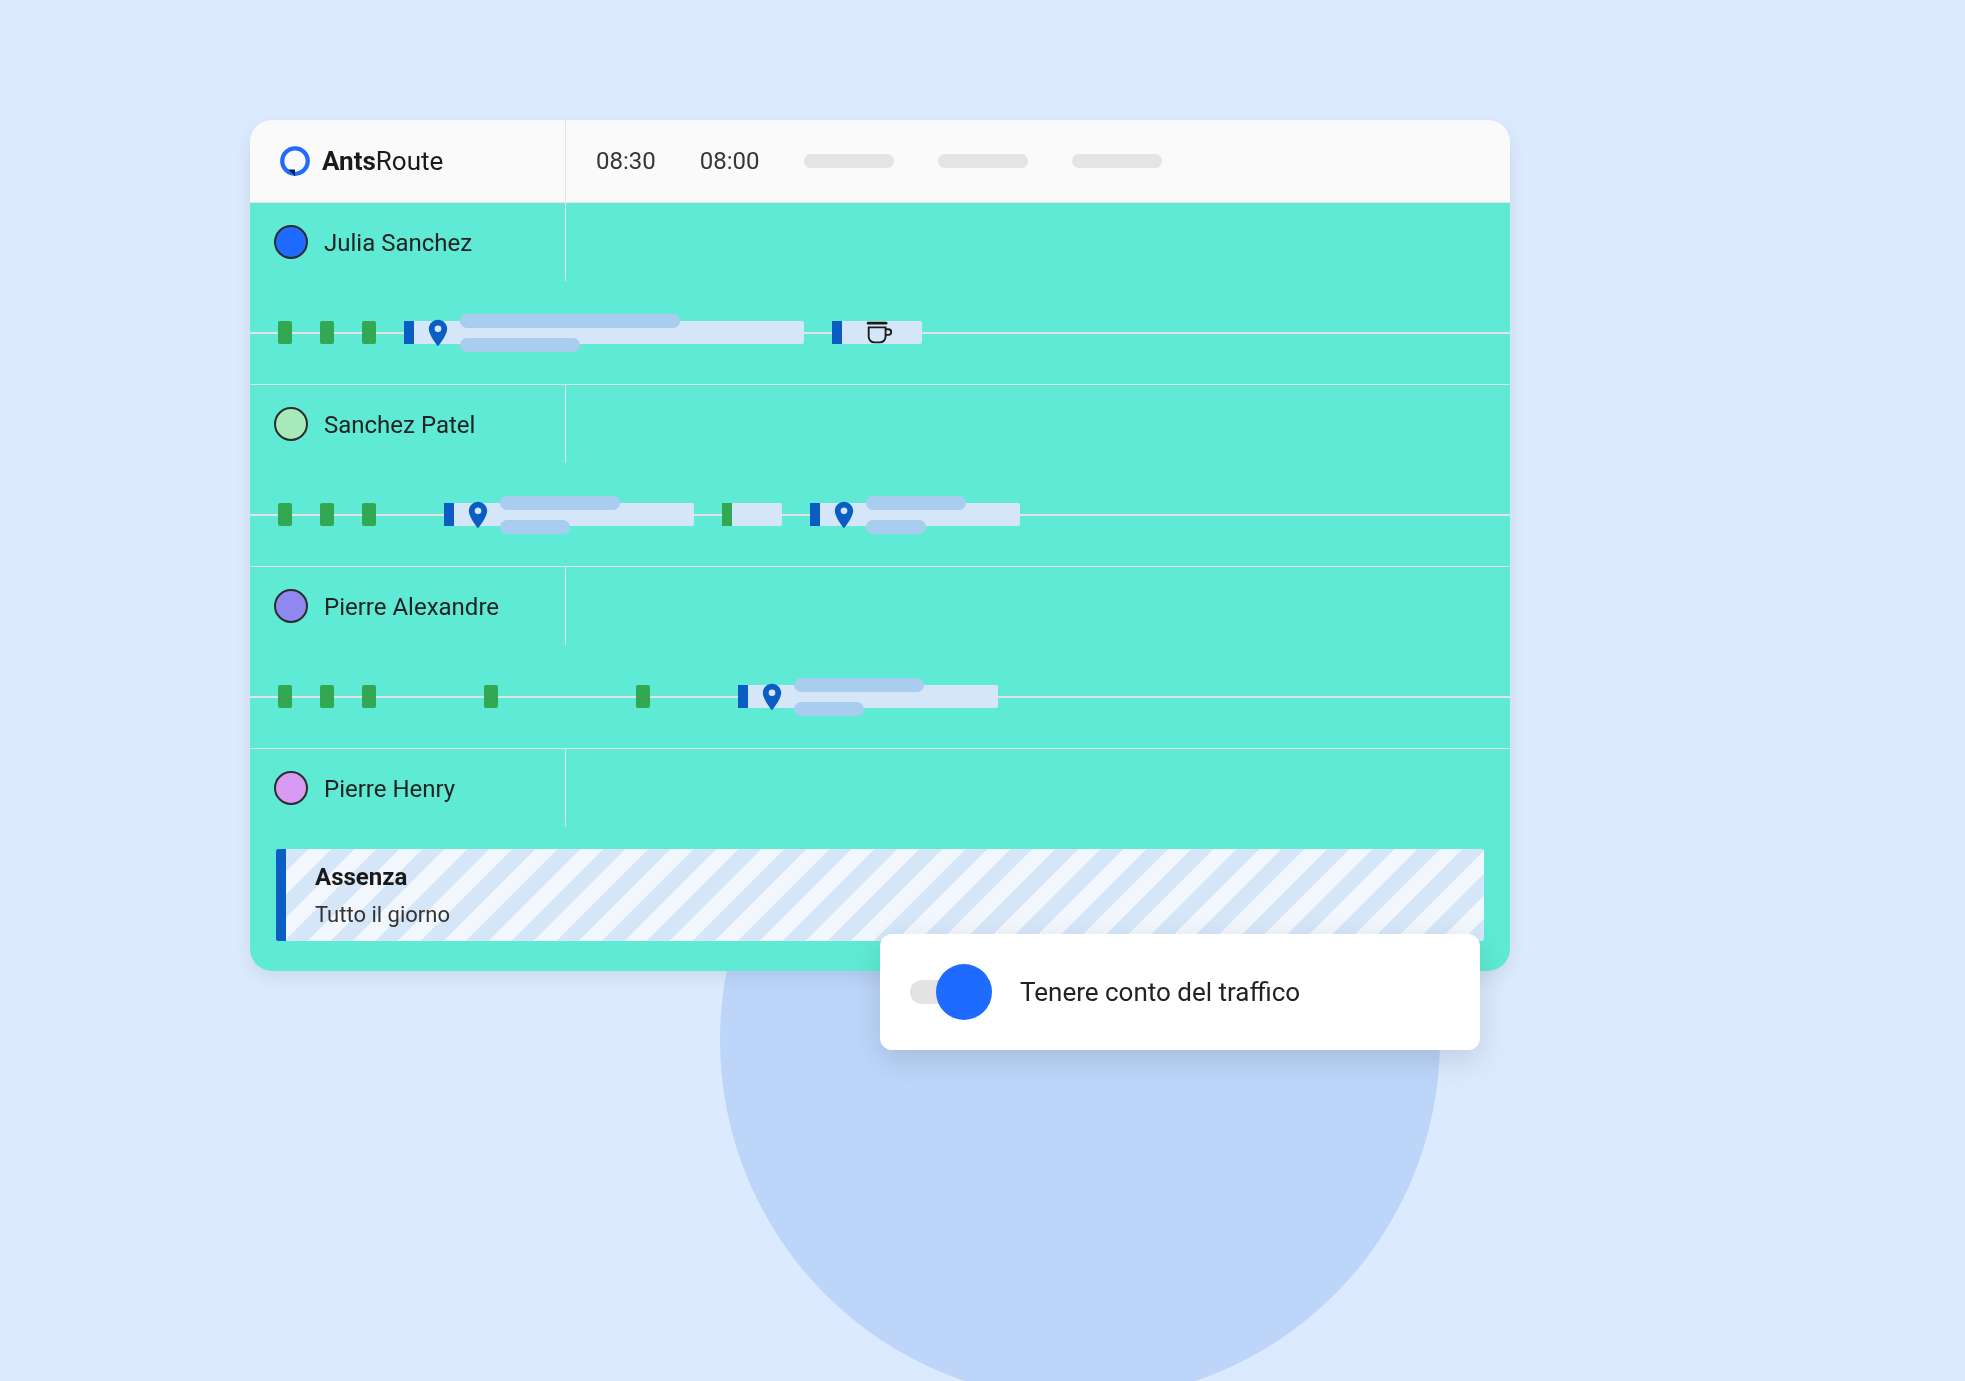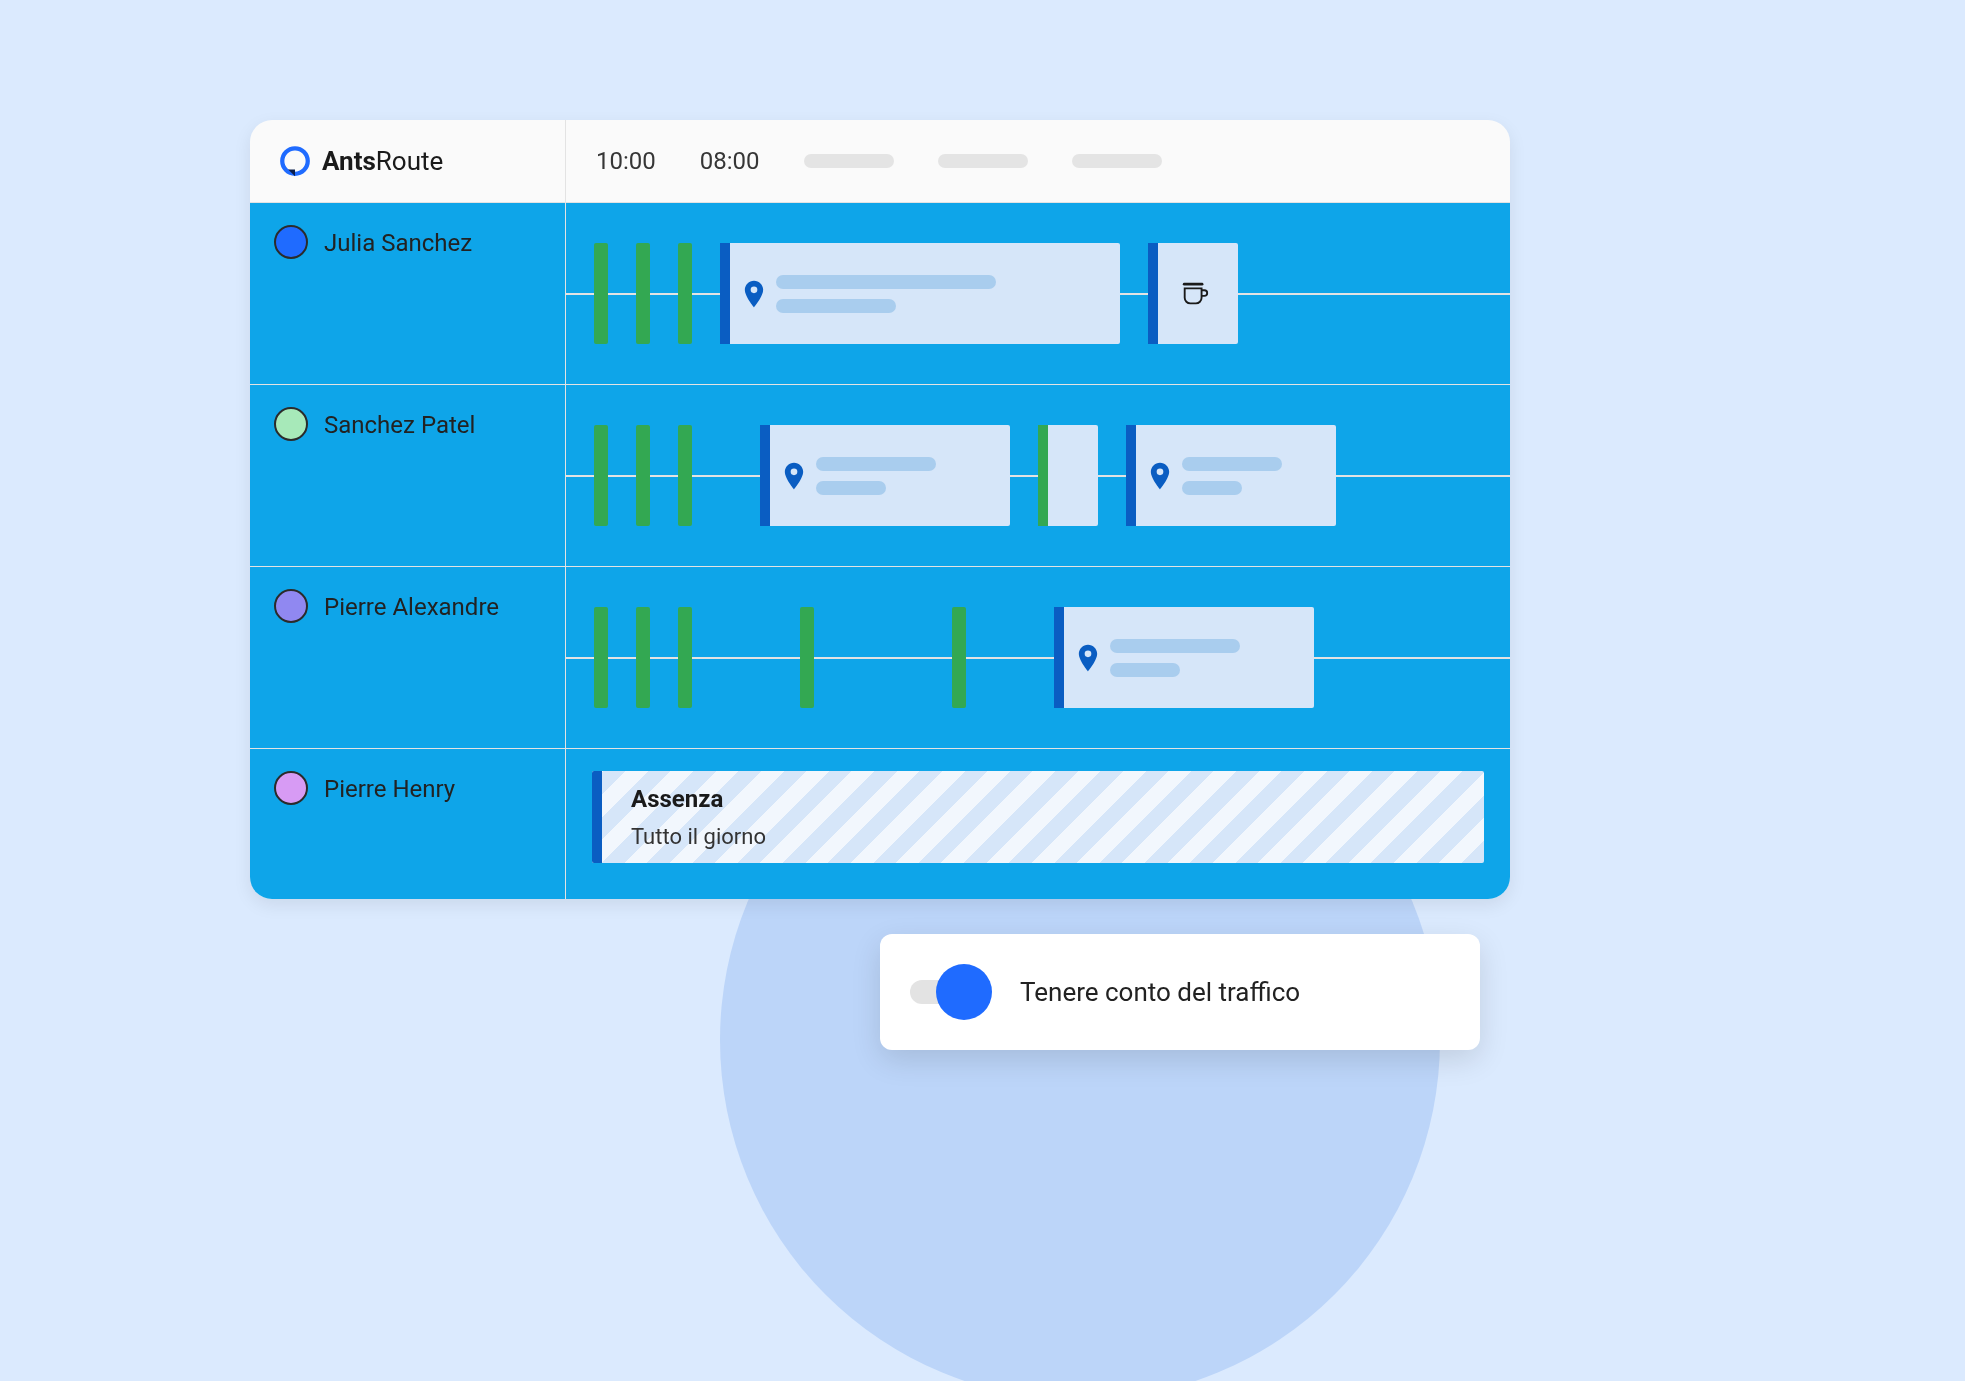--- a/index.html
+++ b/index.html
@@ -63,21 +63,22 @@
     width: 90px; height: 14px;
     background: #e4e4e4;
     border-radius: 7px;
   }
   .time-header .time-placeholder:nth-of-type(1){ margin-left:40px; }
   
   .row {
     display: flex;
     border-bottom: 1px solid #e3e3e3;
     min-height: 182px;
-    background:#0ea5e9;
+    background:#5eead4;
+    flex-direction:column;
   }
   .row:last-child { border-bottom: none; }
   .agent-cell {
     width: 316px;
     border-right: 1px solid #e3e3e3;
     padding: 22px 24px;
     display: flex;
     align-items: flex-start;
     gap: 16px;
   }
@@ -209,21 +210,21 @@
     <div class="logo-cell">
       <svg class="logo-mark" viewBox="0 0 40 40">
         <circle cx="20" cy="20" r="15" fill="none" stroke="#1f6bff" stroke-width="5"></circle>
         <path d="M12 30 L20 38 L20 30 Z" fill="#0a1e4a"></path>
       </svg>
       <span class="logo-text">
         <span class="bold">Ants</span><span>Route</span>
       </span>
     </div>
     <div class="time-header">
-      <span class="time-label">10:00</span>
+      <span class="time-label">08:30</span>
       <span class="time-label">08:00</span>
       <span class="time-placeholder"></span>
       <span class="time-placeholder"></span>
       <span class="time-placeholder"></span>
     </div>
   </div>
 
   <div class="row">
     <div class="agent-cell">
       <div class="avatar" style="background:#1f6bff"></div>

